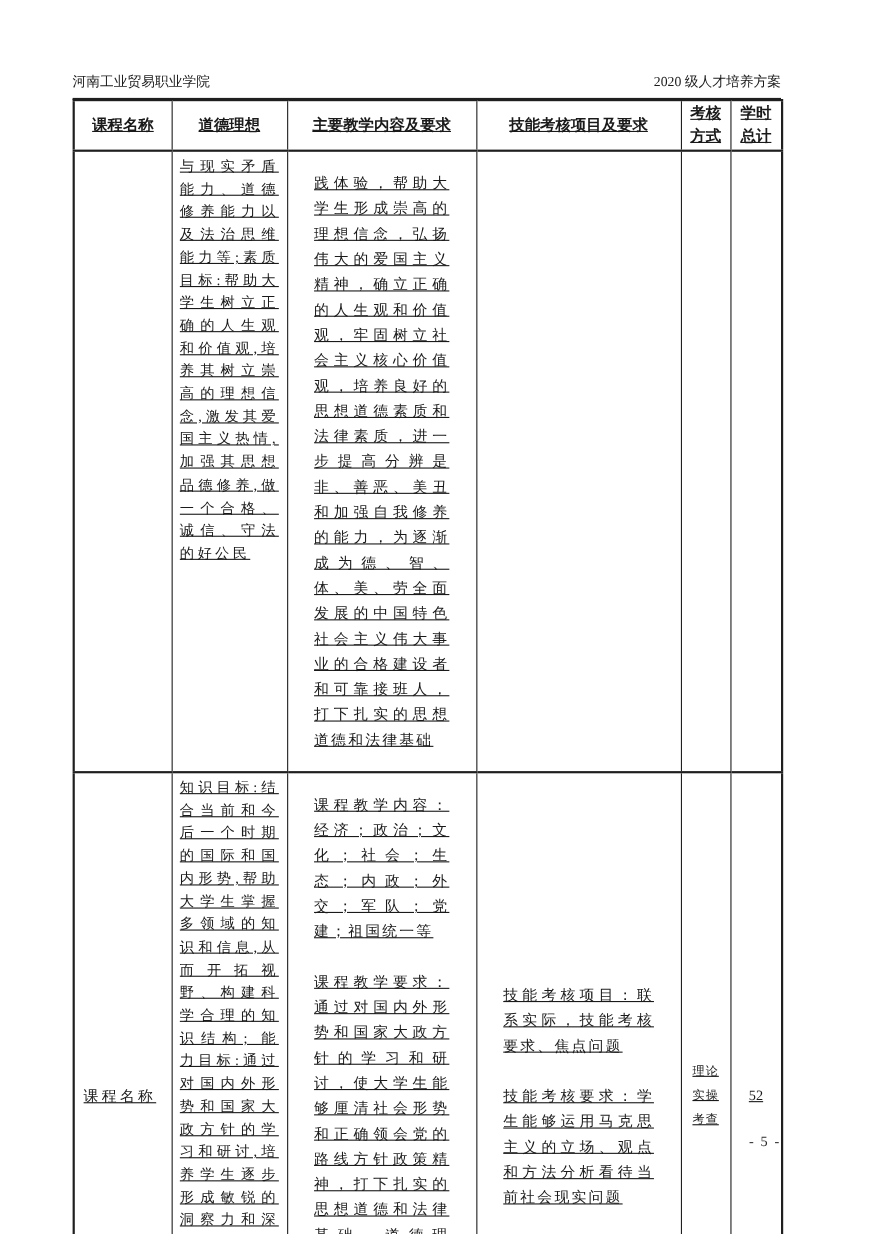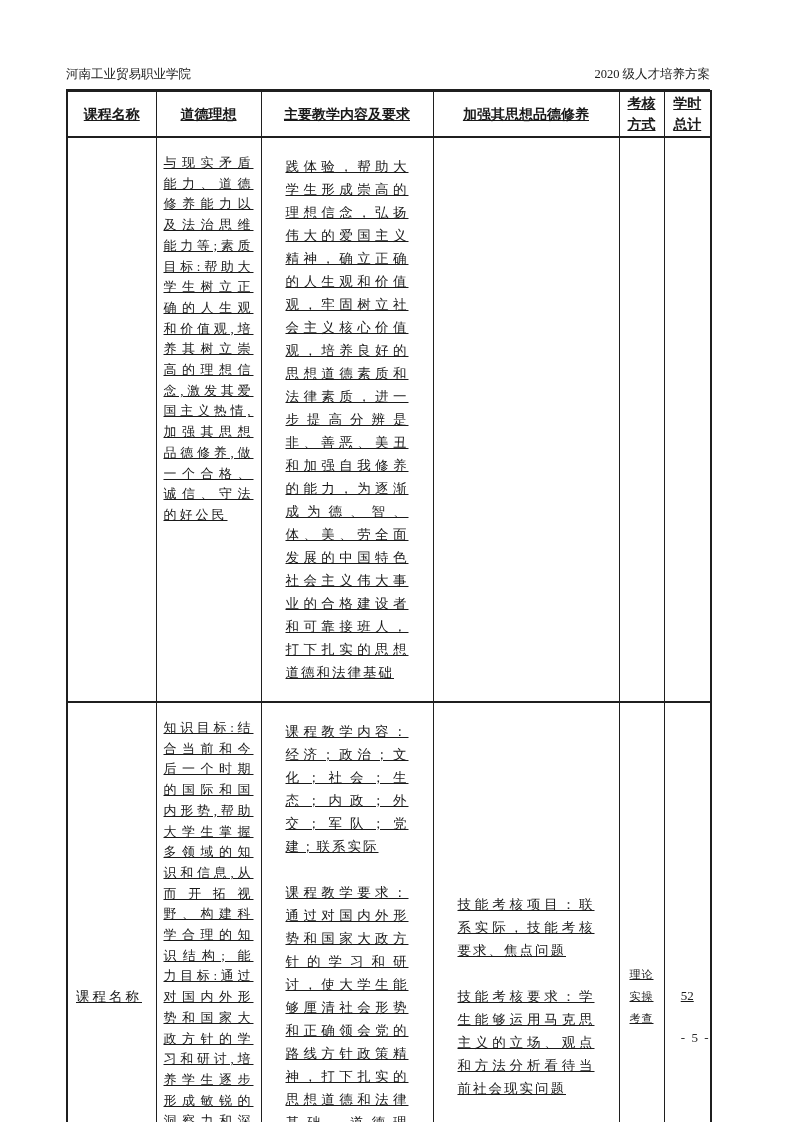--- a/index.html
+++ b/index.html
@@ -32,21 +32,21 @@
   tr.row-body td{height:373px;}
   tr.row-body2 td{height:500px;}
   td.cell-course{
     vertical-align:middle;font-size:13.5px;line-height:21px;
     text-align:justify;text-justify:inter-character;
     letter-spacing:3px;padding:2px 8px;
   }
   td.cell-obj{
     vertical-align:top;font-size:13px;line-height:20.7px;
     text-align:justify;text-justify:inter-character;
-    letter-spacing:3px;padding:15px 7px;
+    letter-spacing:3px;padding:3px 7px;
   }
   td.cell-content{
     font-size:13.5px;line-height:23px;letter-spacing:2px;
     text-align:justify;text-justify:inter-character;
     padding:2px 9px;
   }
   td.v-top{vertical-align:top;}
   td.v-mid{vertical-align:middle;}
   td.cell-content p{margin:15px;}
   td.cell-content p + p{margin-top:23px;}
@@ -77,41 +77,41 @@
     <col style="width:172px">
     <col style="width:186px">
     <col style="width:45px">
     <col style="width:47px">
   </colgroup>
   <tbody>
       <tr>
     <th>课程名称</th>
     <th>道德理想</th>
     <th>主要教学内容及要求</th>
-    <th>加强其思想品德修养</th>
+    <th>技能考核项目及要求</th>
     <th>考核
 方式</th>
     <th>学时
 总计</th>
   </tr>
   <tr class="row-body">
     <td class="cell-course"></td>
     <td class="cell-obj">与现实矛盾能力、道德修养能力以及法治思维能力等;素质目标:帮助大学生树立正确的人生观和价值观,培养其树立崇高的理想信念,激发其爱国主义热情,加强其思想品德修养,做一个合格、诚信、守法的好公民</td>
     <td class="cell-content v-top">
       <p>践体验，帮助大学生形成崇高的理想信念，弘扬伟大的爱国主义精神，确立正确的人生观和价值观，牢固树立社会主义核心价值观，培养良好的思想道德素质和法律素质，进一步提高分辨是非、善恶、美丑和加强自我修养的能力，为逐渐成为德、智、体、美、劳全面发展的中国特色社会主义伟大事业的合格建设者和可靠接班人，打下扎实的思想道德和法律基础</p>
     </td>
     <td class="cell-content v-mid"></td>
     <td class="cell-method"></td>
     <td class="cell-hours"></td>
   </tr>
   <tr class="row-body2">
     <td class="cell-course">课程名称</td>
     <td class="cell-obj">知识目标:结合当前和今后一个时期的国际和国内形势,帮助大学生掌握多领域的知识和信息,从而开拓视野、构建科学合理的知识结构; 能力目标:通过对国内外形势和国家大政方针的学习和研讨,培养学生逐步形成敏锐的洞察力和深刻的理解力,提高学生的理性思维能力和社会适应能</td>
     <td class="cell-content v-mid">
-      <p>课程教学内容：经济；政治；文化；社会；生态；内政；外交；军队；党建；联系实际</p>
+      <p>课程教学内容：经济；政治；文化；社会；生态；内政；外交；军队；党建；祖国统一等</p>
       <p>课程教学要求：通过对国内外形势和国家大政方针的学习和研讨，使大学生能够厘清社会形势和正确领会党的路线方针政策精神，打下扎实的思想道德和法律基础、道德理想、职业理想和生活理想，增强学生振兴中华和实现中华民族伟大复兴的信心信念和历史责任感</p>
     </td>
     <td class="cell-content v-mid">
       <p>技能考核项目：联系实际，技能考核要求、焦点问题</p>
       <p>技能考核要求：学生能够运用马克思主义的立场、观点和方法分析看待当前社会现实问题</p>
     </td>
     <td class="cell-method">理论
 实操
 考查</td>
     <td class="cell-hours">52</td>

